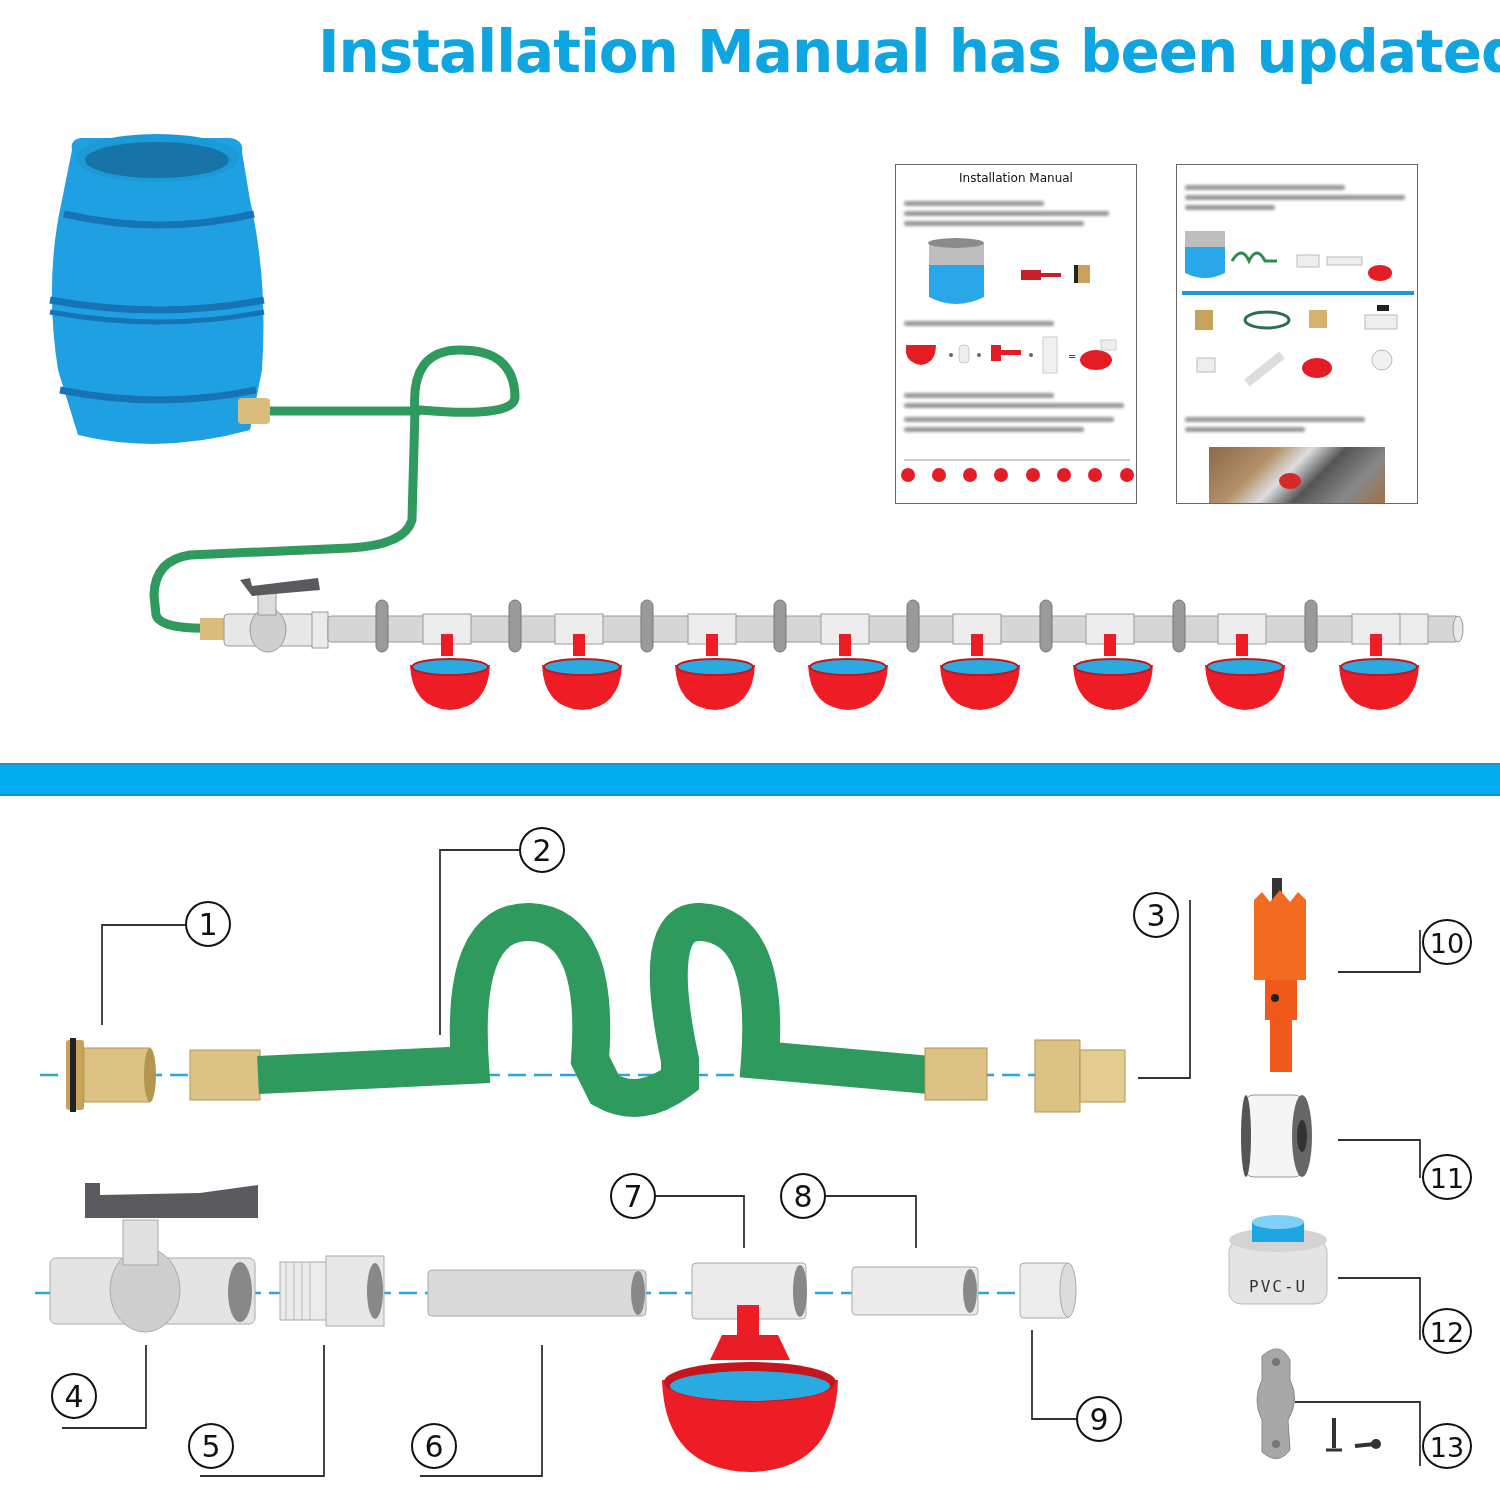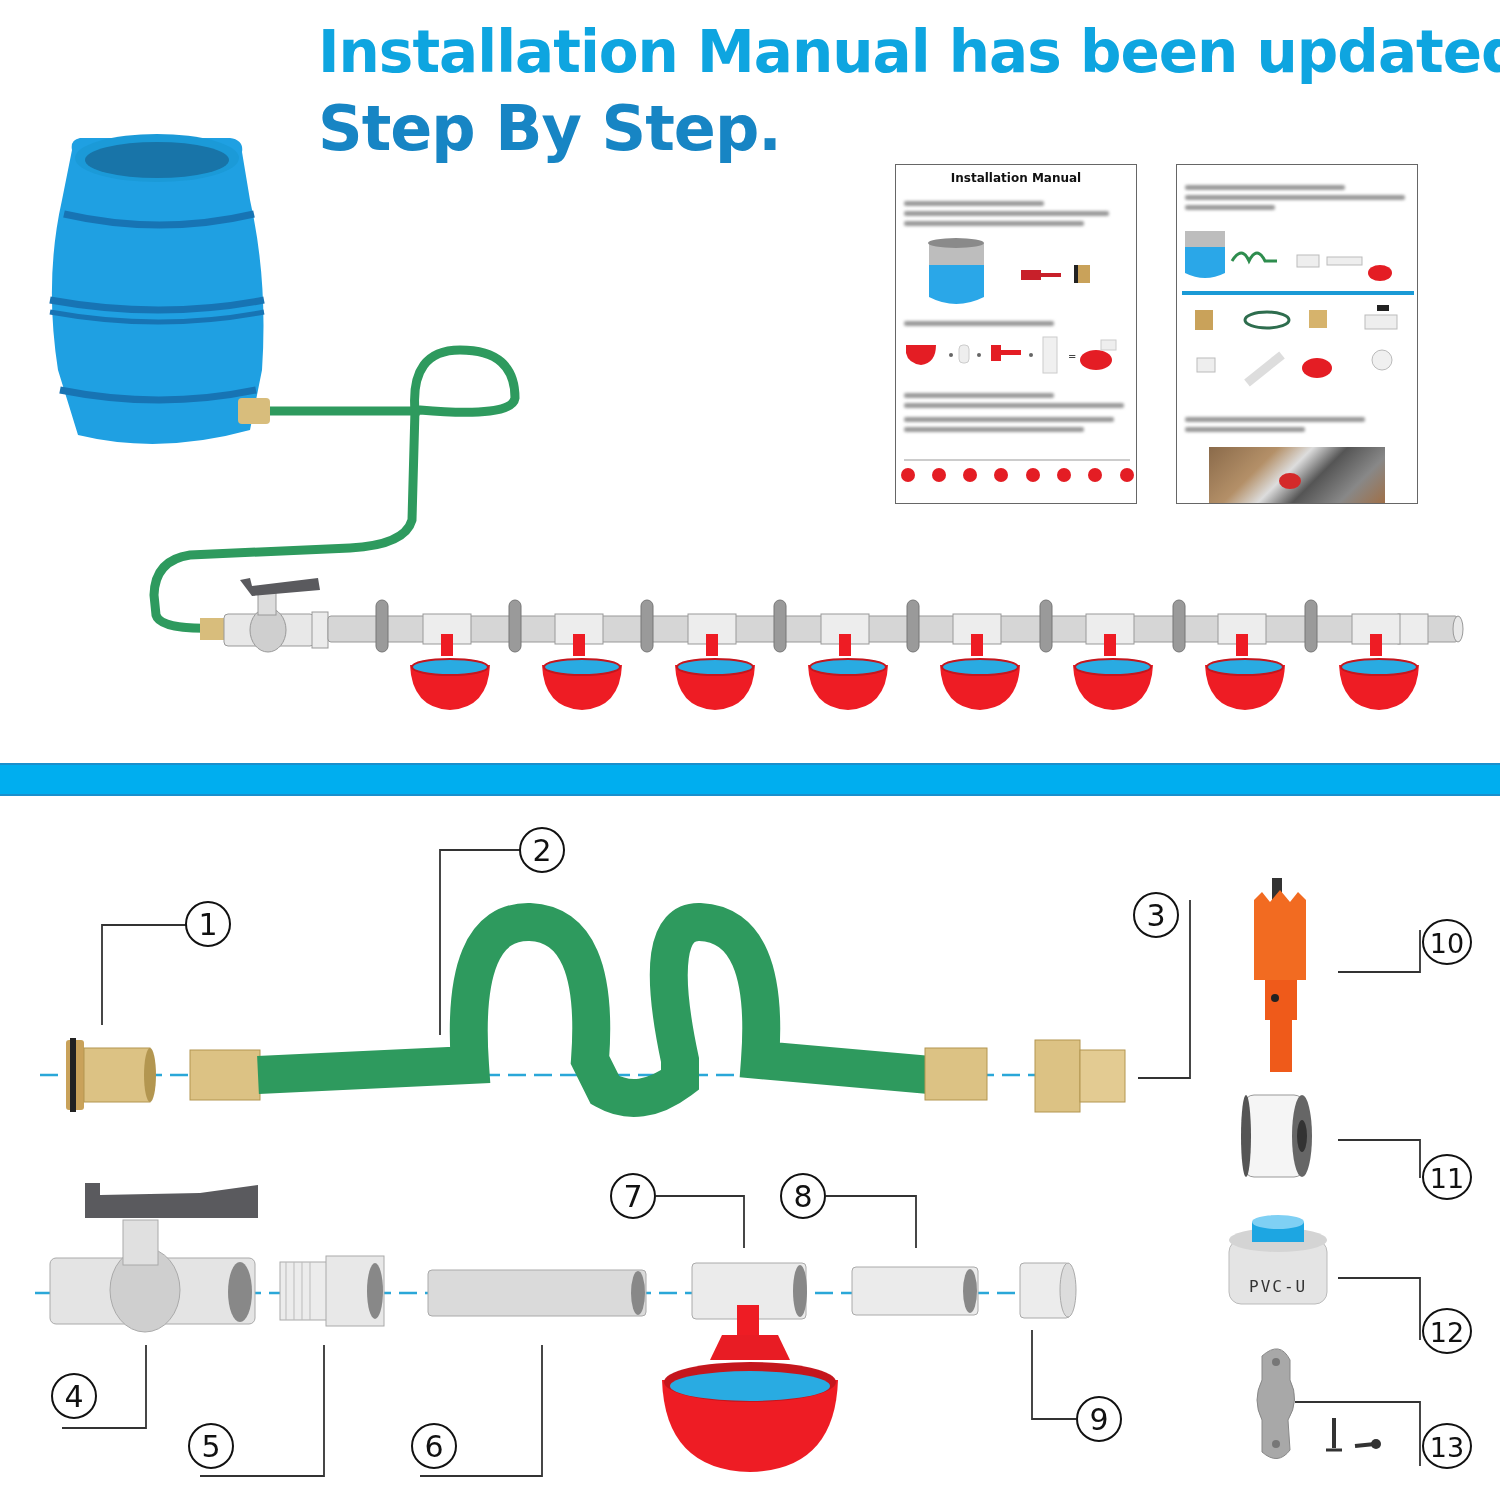--- a/index.html
+++ b/index.html
@@ -1,33 +1,32 @@
 <!DOCTYPE html>
 <html><head>
 <meta charset="utf-8">
 <style>
   html,body{margin:0;padding:0;background:#fff;}
   #root{position:relative;width:1500px;height:1500px;overflow:hidden;background:#fff;font-family:"DejaVu Sans","Liberation Sans",sans-serif;}
   .headline{position:absolute;left:318px;font-weight:bold;font-family:"DejaVu Sans",sans-serif;letter-spacing:-1px;white-space:nowrap;}
   .h1{top:18px;font-size:58px;color:#0ea5e0;}
   .h2{top:92px;font-size:62px;color:#1785c4;}
   .manual-card{position:absolute;border:1.5px solid #666;background:#fff;box-sizing:border-box;}
-  .card-title{position:absolute;left:0;right:0;top:6px;text-align:center;font-size:12px;font-weight:bold;color:#111;}
+  .card-title{position:absolute;left:0;right:0;top:6px;text-align:center;font-size:12px;font-weight:normal;color:#111;}
   .blur-line{position:absolute;height:5px;background:#999;border-radius:2px;filter:blur(1.4px);}
   .divider{position:absolute;left:0;top:763px;width:1500px;height:33px;background:#00aeef;box-shadow:inset 0 2px 0 #1b8fcc, inset 0 -2px 0 #1b8fcc;}
   svg{position:absolute;left:0;top:0;}
   .num{font-family:"DejaVu Sans",sans-serif;font-size:30px;fill:#111;}
 </style>
 </head>
 <body>
 
 <div id="root">
 
   <div class="headline h1">Installation Manual has been updated,</div>
-  <div class="headline h2">Step By Step.</div>
 
   <div class="manual-card" style="left:895px;top:164px;width:242px;height:340px;">
     <div class="card-title">Installation Manual</div>
     <div class="blur-line" style="left:8px;top:36px;width:140px;"></div>
     <div class="blur-line" style="left:8px;top:46px;width:205px;"></div>
     <div class="blur-line" style="left:8px;top:56px;width:180px;"></div>
     <svg width="240" height="340">
 
       <rect x="33" y="78" width="55" height="22" fill="#bdbdbd"></rect>
       <ellipse cx="60" cy="78" rx="28" ry="5" fill="#8a8a8a"></ellipse>

